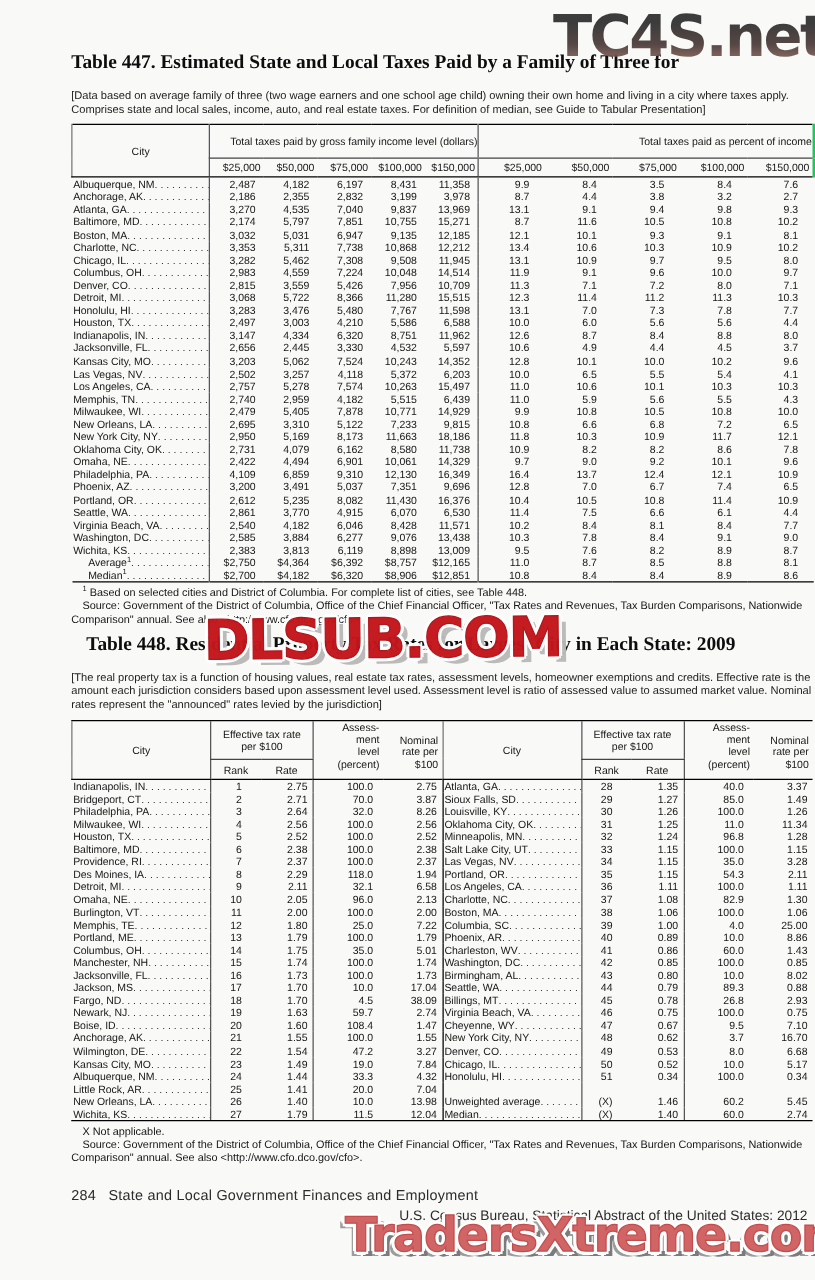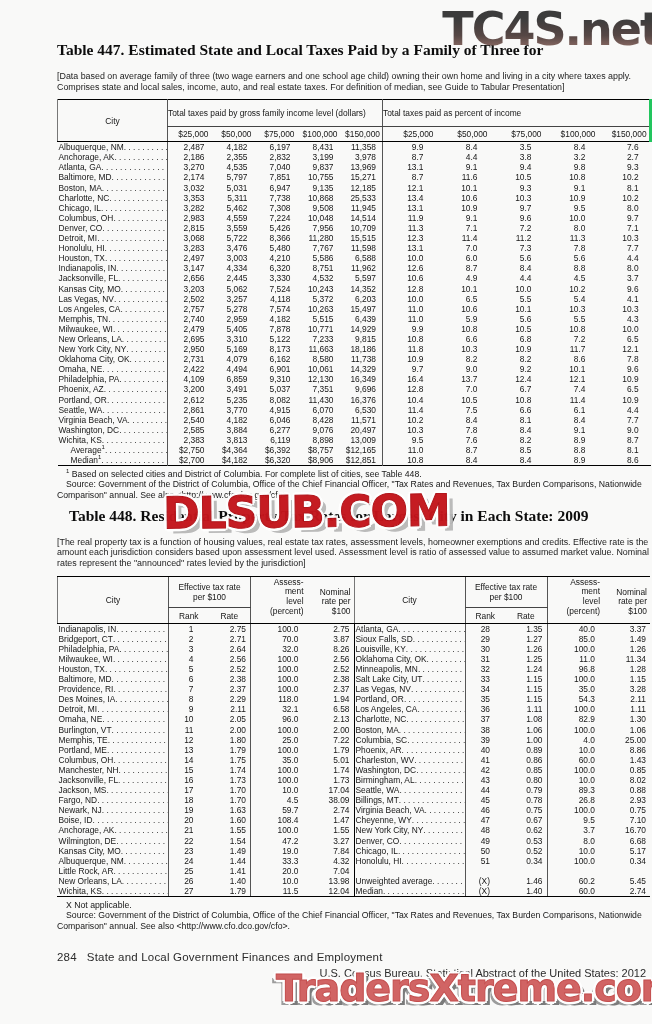--- a/index.html
+++ b/index.html
@@ -17,22 +17,22 @@
   table{border-collapse:collapse;table-layout:fixed;}
   th,td{font-weight:normal;font-size:8.4px;line-height:10.1px;padding:0;white-space:nowrap;overflow:hidden;}
   td{height:10.1px;}
   .bl{border-left:1px solid #555;}
   sup{font-size:6px;line-height:0;}
 
   
   .t447{width:593px;border-top:1.6px solid #000;border-bottom:1.2px solid #000;}
   .t447 thead th{border-bottom:1px solid #000;}
   .t447 .cityhead{text-align:center;vertical-align:middle;border-left:1px solid #777;border-bottom:1px solid #000;}
-  .t447 .grouphead{text-align:left;vertical-align:middle;height:26px;border-bottom:1px solid #444;}
-  .t447 .edge-r{border-right:4px solid #22c55e;}
+  .t447 .grouphead{text-align:right;vertical-align:middle;height:26px;border-bottom:1px solid #444;}
+  .t447 .edge-r{border-right:2px solid #22c55e;}
   .t447 .money{height:14px;text-align:right;padding-right:2px;vertical-align:middle;}
   .t447 td.num{text-align:right;}
   .t447 td.d{padding-right:6px;}
   .t447 td.p{padding-right:12px;}
   .cityflex{display:flex;align-items:baseline;padding-left:1px;}
   .summary .cityflex{padding-left:13px;}
   .cn{white-space:nowrap;}
   .dots{flex:1;overflow:hidden;white-space:nowrap;color:#2a2a2a;}
 
   
@@ -214,21 +214,21 @@
             <td class="city">
               <div class="cityflex">
                 <span class="cn">Charlotte, NC</span>
                 <span class="dots"> . . . . . . . . . . . . . . . . . . . . . . . . . . . . . . . . . . . . . . . . . . . . . . . . . . . . . . . . . . . .</span>
               </div>
             </td>
             <td class="num d bl">3,353</td>
             <td class="num d">5,311</td>
             <td class="num d">7,738</td>
             <td class="num d">10,868</td>
-            <td class="num d">25,533</td>
+            <td class="num d">12,212</td>
             <td class="num p bl">13.4</td>
             <td class="num p">10.6</td>
             <td class="num p">10.3</td>
             <td class="num p">10.9</td>
             <td class="num p">10.2</td>
           </tr>
           <tr>
             <td class="city">
               <div class="cityflex">
                 <span class="cn">Chicago, IL</span>
@@ -628,21 +628,21 @@
             <td class="city">
               <div class="cityflex">
                 <span class="cn">Washington, DC</span>
                 <span class="dots"> . . . . . . . . . . . . . . . . . . . . . . . . . . . . . . . . . . . . . . . . . . . . . . . . . . . . . . . . . . . .</span>
               </div>
             </td>
             <td class="num d bl">2,585</td>
             <td class="num d">3,884</td>
             <td class="num d">6,277</td>
             <td class="num d">9,076</td>
-            <td class="num d">20,497</td>
+            <td class="num d">13,438</td>
             <td class="num p bl">10.3</td>
             <td class="num p">7.8</td>
             <td class="num p">8.4</td>
             <td class="num p">9.1</td>
             <td class="num p">9.0</td>
           </tr>
           <tr>
             <td class="city">
               <div class="cityflex">
                 <span class="cn">Wichita, KS</span>

